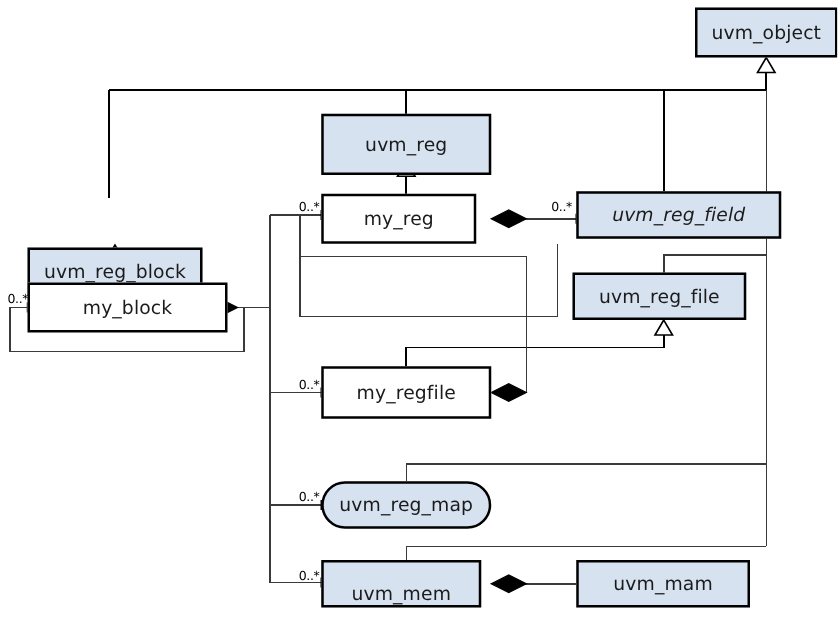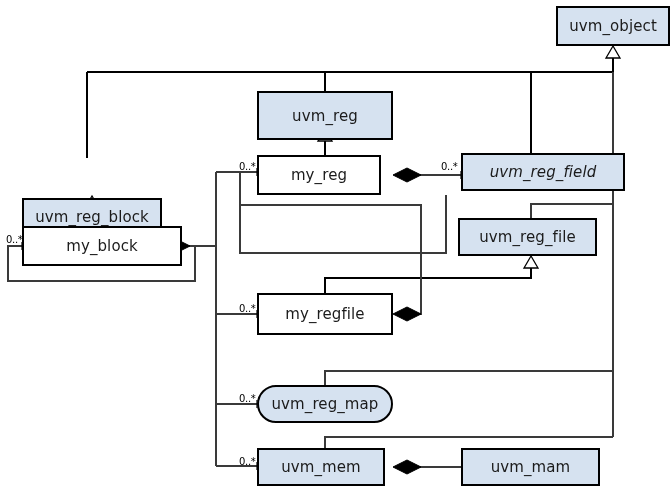--- a/index.html
+++ b/index.html
@@ -152,21 +152,21 @@
     </div>
   <div class="node lib" style="left:458px; top:218px; width:139px; height:38px;">
       <span>uvm_reg_file</span>
     </div>
   <div class="node user" style="left:257px; top:293px; width:136px; height:42px;">
       <span>my_regfile</span>
     </div>
   <div class="node lib" style="left:257px; top:385px; width:136px; height:38px;border-radius:19px;">
       <span>uvm_reg_map</span>
     </div>
-  <div class="node lib" style="left:257px; top:448px; width:128px; height:38px;">
+  <div class="node lib" style="left:257px; top:448px; width:128px; height:38px;align-items:flex-end;">
       <span>uvm_mem</span>
     </div>
   <div class="node lib" style="left:461px; top:448px; width:139px; height:38px;text-align:center;">
       <span>uvm_mam</span>
     </div>
 
   <div class="mult" style="left:6px;   top:234px;">0..*</div>
   <div class="mult" style="left:239px; top:161px;">0..*</div>
   <div class="mult" style="left:441px; top:161px;">0..*</div>
   <div class="mult" style="left:239px; top:303px;">0..*</div>

